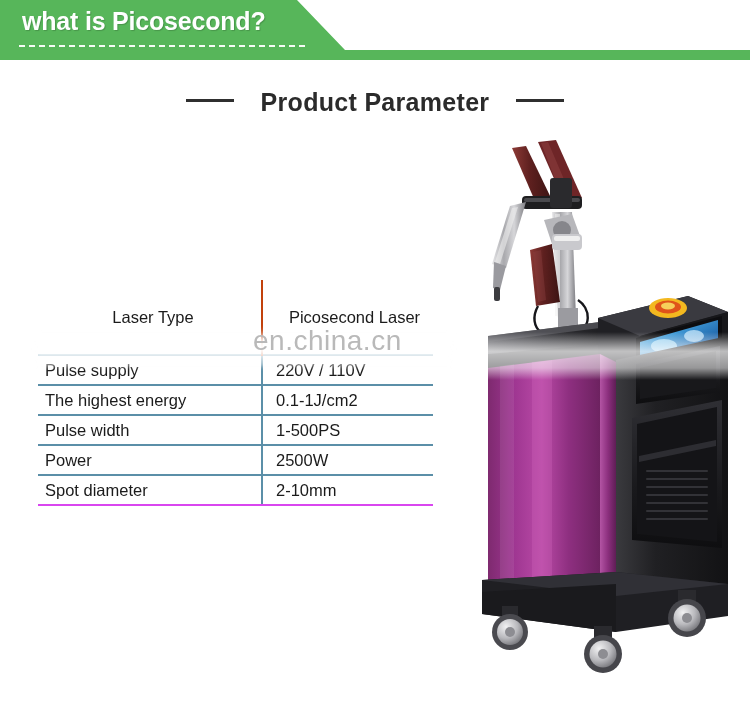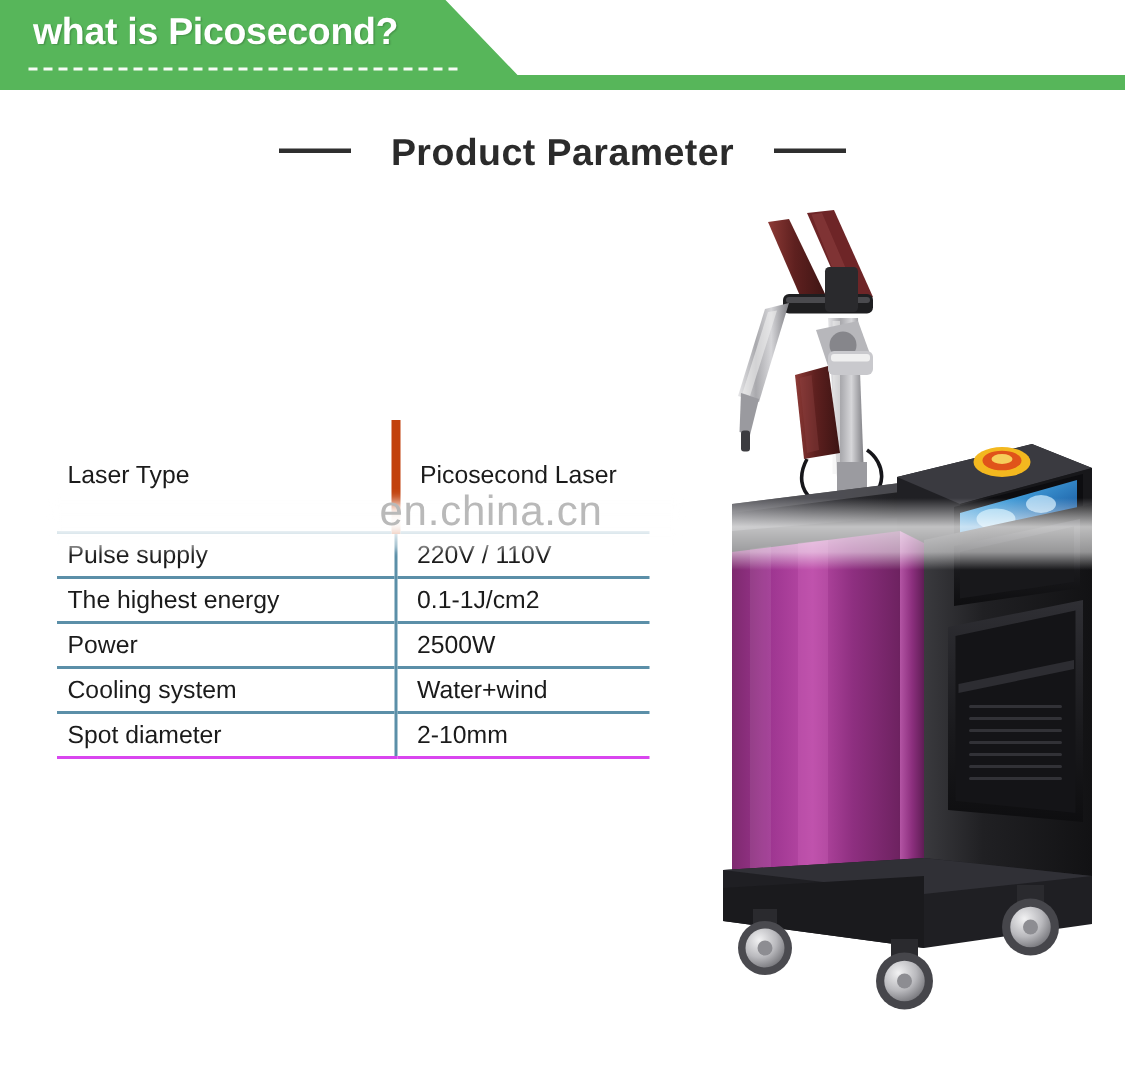--- a/index.html
+++ b/index.html
@@ -91,37 +91,38 @@
   .spec-table td {
     font-size: 16.5px;
     color: #1b1b1b;
     padding: 0;
     vertical-align: middle;
     white-space: nowrap;
   }
   .spec-table tr.head-row td {
     height: 74px;
     border-bottom: none;
+    text-align: center;
   }
   .spec-table tr.body-row td {
     height: 28px;
     border-top: 2px solid #5b8fa8;
   }
   .spec-table tr.last-row td {
     border-bottom: 2px solid #d946ef;
   }
   .cell-key {
     width: 216px;
     padding-left: 7px !important;
   }
   .cell-val {
     padding-left: 13px !important;
     border-left: 2px solid #5b8fa8;
   }
-  tr.head-row .cell-val { border-left: 6px solid #c2410c; }
+  tr.head-row .cell-val { border-left: 2px solid #c2410c; }
 
   
   .haze {
     position: absolute;
     left: 34px; top: 330px;
     width: 420px; height: 34px;
     background: linear-gradient(to bottom,
         rgba(255,255,255,0.0) 0%,
         rgba(255,255,255,0.95) 30%,
         rgba(255,255,255,0.98) 62%,
@@ -344,26 +345,26 @@
     </tr>
     <tr class="body-row">
       <td class="cell-key">Pulse supply</td>
       <td class="cell-val">220V / 110V</td>
     </tr>
     <tr class="body-row">
       <td class="cell-key">The highest energy</td>
       <td class="cell-val">0.1-1J/cm2</td>
     </tr>
     <tr class="body-row">
+      <td class="cell-key">Pulse width</td>
+      <td class="cell-val">1-500PS</td>
+    </tr>
+    <tr class="body-row">
       <td class="cell-key">Power</td>
       <td class="cell-val">2500W</td>
-    </tr>
-    <tr class="body-row">
-      <td class="cell-key">Cooling system</td>
-      <td class="cell-val">Water+wind</td>
     </tr>
     <tr class="body-row last-row">
       <td class="cell-key">Spot diameter</td>
       <td class="cell-val">2-10mm</td>
     </tr>
   </tbody>
 </table>
 
 <div class="haze"></div>
 <div class="haze2"></div>

